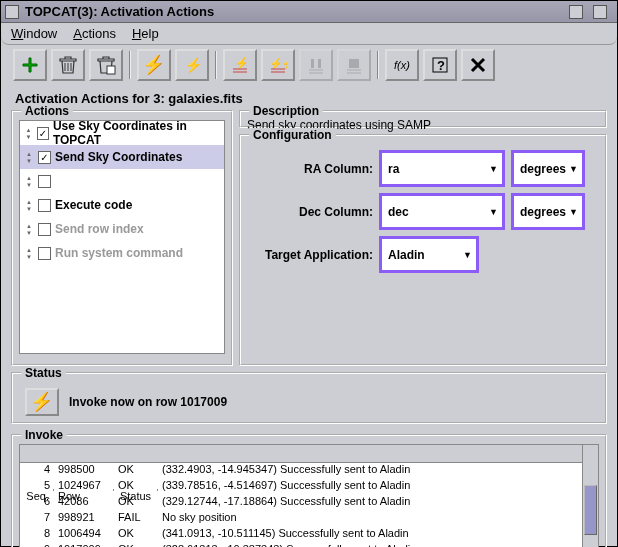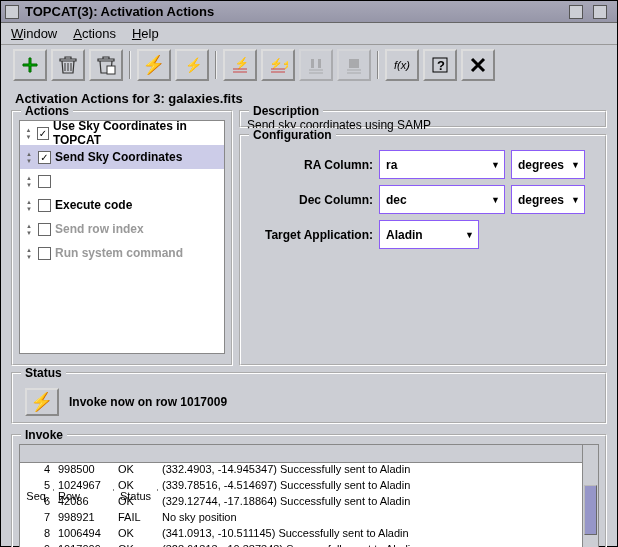--- a/index.html
+++ b/index.html
@@ -2,21 +2,21 @@
 <html><head>
 <meta charset="utf-8">
 <style>
 * { box-sizing: border-box; margin: 0; padding: 0; }
 body { font-family: Arial, sans-serif; font-size: 12px; background: #ccc; width: 618px; height: 547px; overflow: hidden; }
 .window { width: 618px; height: 547px; background: #ccced4; border: 1px solid #000; }
 .titlebar { height: 22px; background: linear-gradient(#a8a8b8, #9696a8); display: flex; align-items: center; padding: 0 4px; border-bottom: 1px solid #666; }
 .titlebar-box { width: 14px; height: 14px; border: 1px solid #555; background: #ccced4; margin-right: 6px; }
 .titlebar-title { flex: 1; font-weight: bold; font-size: 13px; color: #000; }
 .titlebar-right { display: flex; gap: 4px; }
-.menubar { height: 22px; background: #ccced4; display: flex; align-items: center; padding: 0 10px; gap: 16px; border-bottom: 1px solid #999; }
+.menubar { height: 22px; background: #ccced4; display: flex; align-items: center; padding: 0 10px; gap: 16px; border-bottom: 1px solid #999; border-radius: 8px; }
 .menubar span { font-size: 13px; }
 .menubar span u { text-decoration: underline; }
 .toolbar { height: 40px; background: #ccced4; display: flex; align-items: center; padding: 4px 12px; gap: 4px; }
 .tbtn { width: 34px; height: 32px; border: 2px outset #ddd; background: #ccced4; display: flex; align-items: center; justify-content: center; cursor: pointer; }
 .tbtn.disabled { opacity: 0.5; }
 .tbtn svg { width: 20px; height: 20px; }
 .tsep { width: 2px; height: 28px; border-left: 1px solid #888; border-right: 1px solid #eee; margin: 0 2px; }
 .caption { padding: 6px 14px 4px; font-weight: bold; font-size: 13px; }
 .main-area { display: flex; padding: 0 10px; gap: 6px; height: 256px; }
 .fieldset { border: 2px groove #fff; padding: 8px 6px 6px; position: relative; }
@@ -28,21 +28,21 @@
 .action-item.disabled { color: #999; }
 .drag-handle { width: 10px; display: flex; flex-direction: column; gap: 1px; align-items: center; }
 .drag-handle::before { content: '▲'; font-size: 6px; color: #666; }
 .drag-handle::after { content: '▼'; font-size: 6px; color: #666; }
 .checkbox { width: 13px; height: 13px; border: 1px solid #666; background: #fff; display: flex; align-items: center; justify-content: center; font-size: 10px; }
 .right-panels { flex: 1; display: flex; flex-direction: column; gap: 6px; }
 .desc-panel { height: 18px; padding-top: 6px; }
 .config-panel { flex: 1; }
 .config-row { display: flex; align-items: center; margin: 6px 0; gap: 6px; }
 .config-label { width: 126px; text-align: right; font-weight: bold; font-size: 12px; }
-.combo { height: 29px; border: 1px solid #8b5cf6; background: #fff; display: flex; align-items: center; padding: 0 6px; position: relative; font-weight: bold; font-size: 12px; }
+.combo { height: 37px; border: 3px solid #8b5cf6; background: #fff; display: flex; align-items: center; padding: 0 6px; position: relative; font-weight: bold; font-size: 12px; }
 .combo::after { content: '▼'; position: absolute; right: 4px; font-size: 9px; }
 .combo.wide { width: 126px; }
 .combo.narrow { width: 74px; }
 .combo.med { width: 100px; }
 .status-panel { height: 52px; margin: 6px 10px 0; }
 .status-row { display: flex; align-items: center; gap: 10px; padding-top: 6px; padding-left: 6px;}
 .invoke-btn { width: 34px; height: 28px; border: 2px outset #ddd; background: #ccced4; display: flex; align-items: center; justify-content: center; }
 .results-panel { margin: 10px 10px 0; height: 148px; }
 .results-inner { height: 128px; display: flex; flex-direction: column; }
 .table-wrap { flex: 1; display: flex; background: #fff; border: 1px solid #888; overflow: hidden; }

